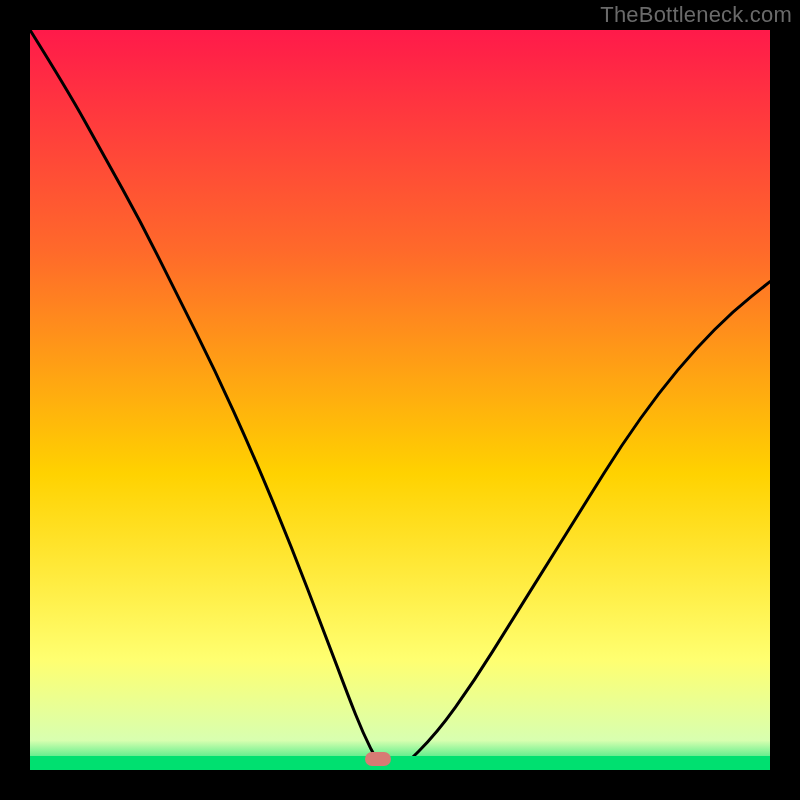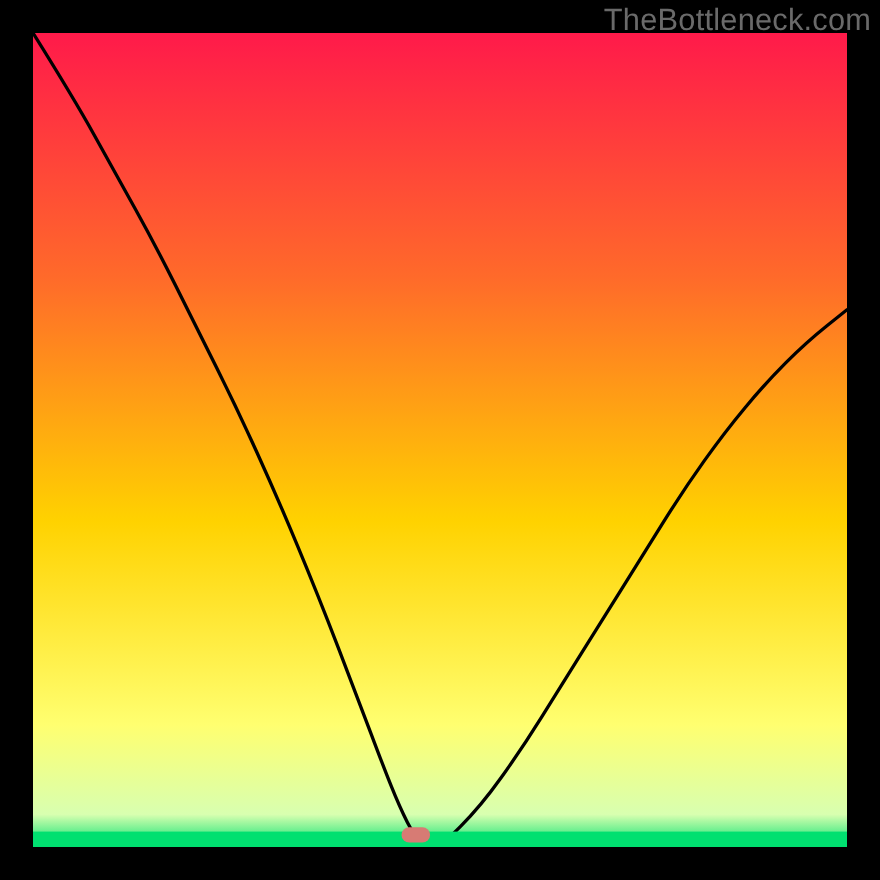--- a/index.html
+++ b/index.html
@@ -14,21 +14,21 @@
     position: relative;
     width: 800px;
     height: 800px;
     background: #000;
   }
   .watermark {
     position: absolute;
     top: 2px;
     right: 8px;
     color: #6a6a6a;
-    font-size: 28px;
+    font-size: 22px;
     font-weight: 500;
     letter-spacing: 0.2px;
     z-index: 10;
   }
   .plot {
     position: absolute;
     left: 30px;
     top: 30px;
     width: 740px;
     height: 740px;

